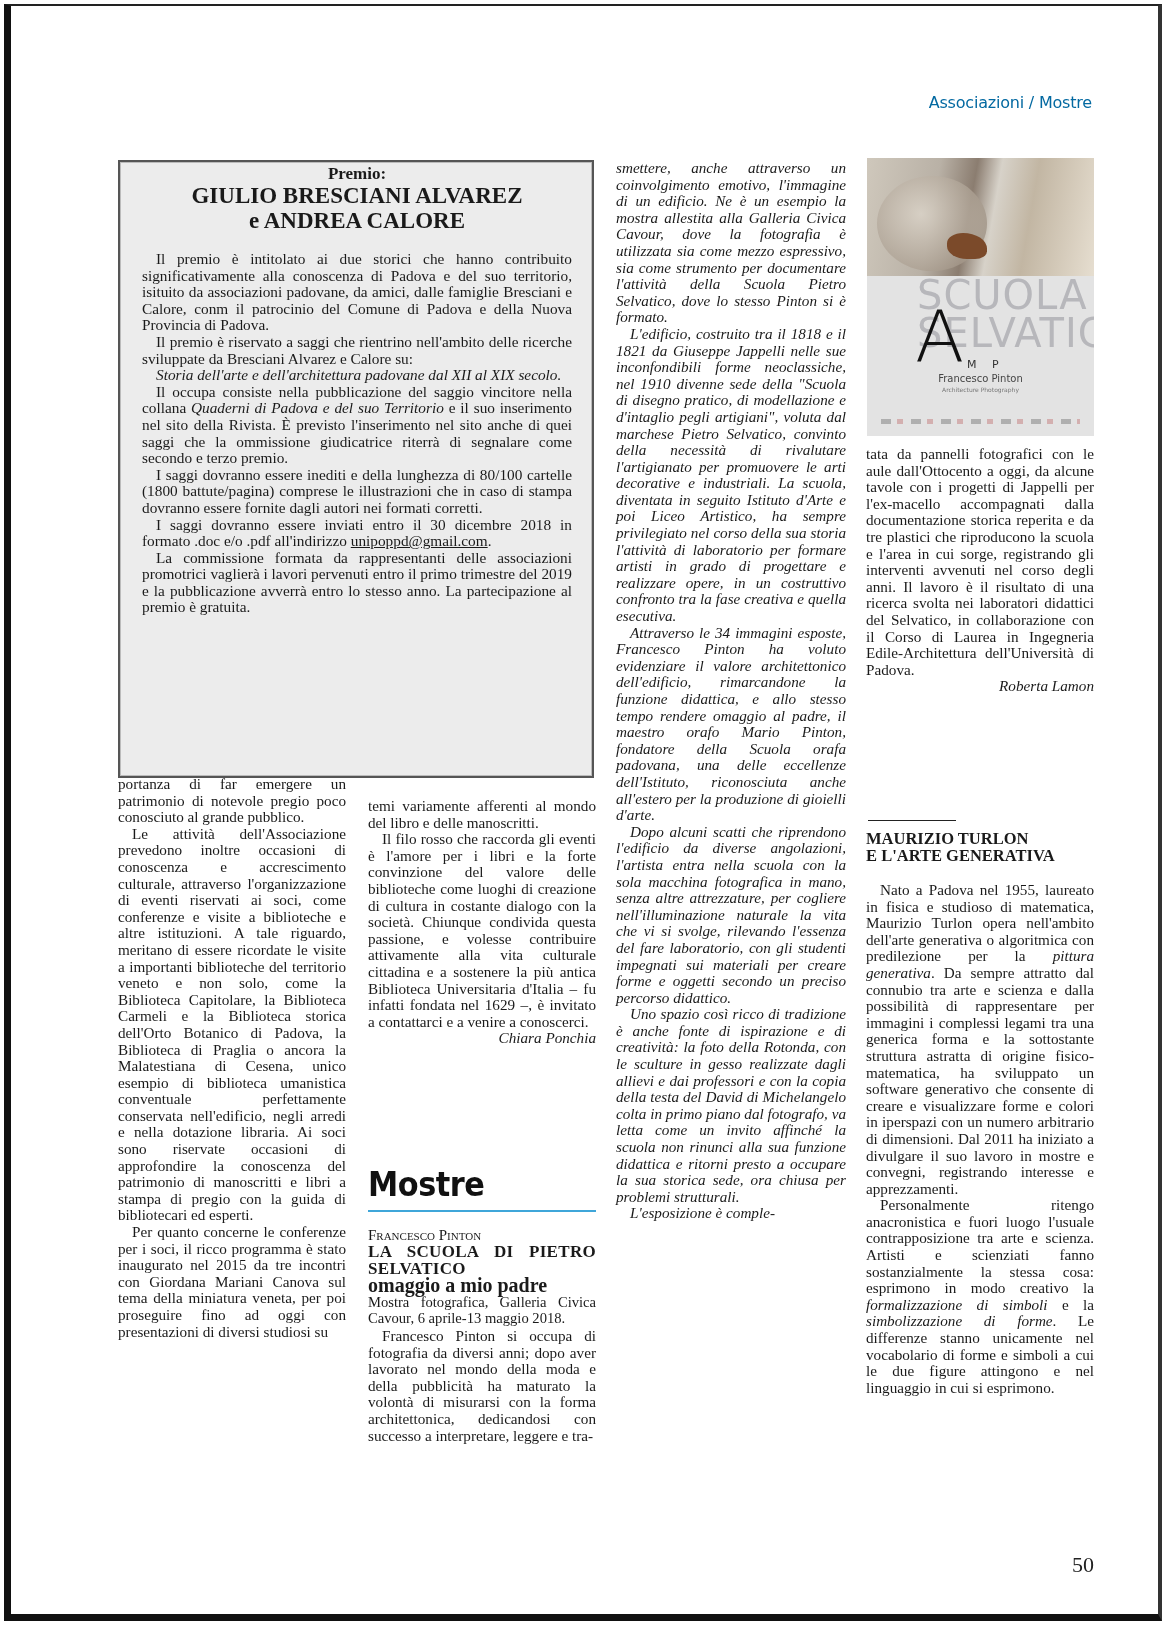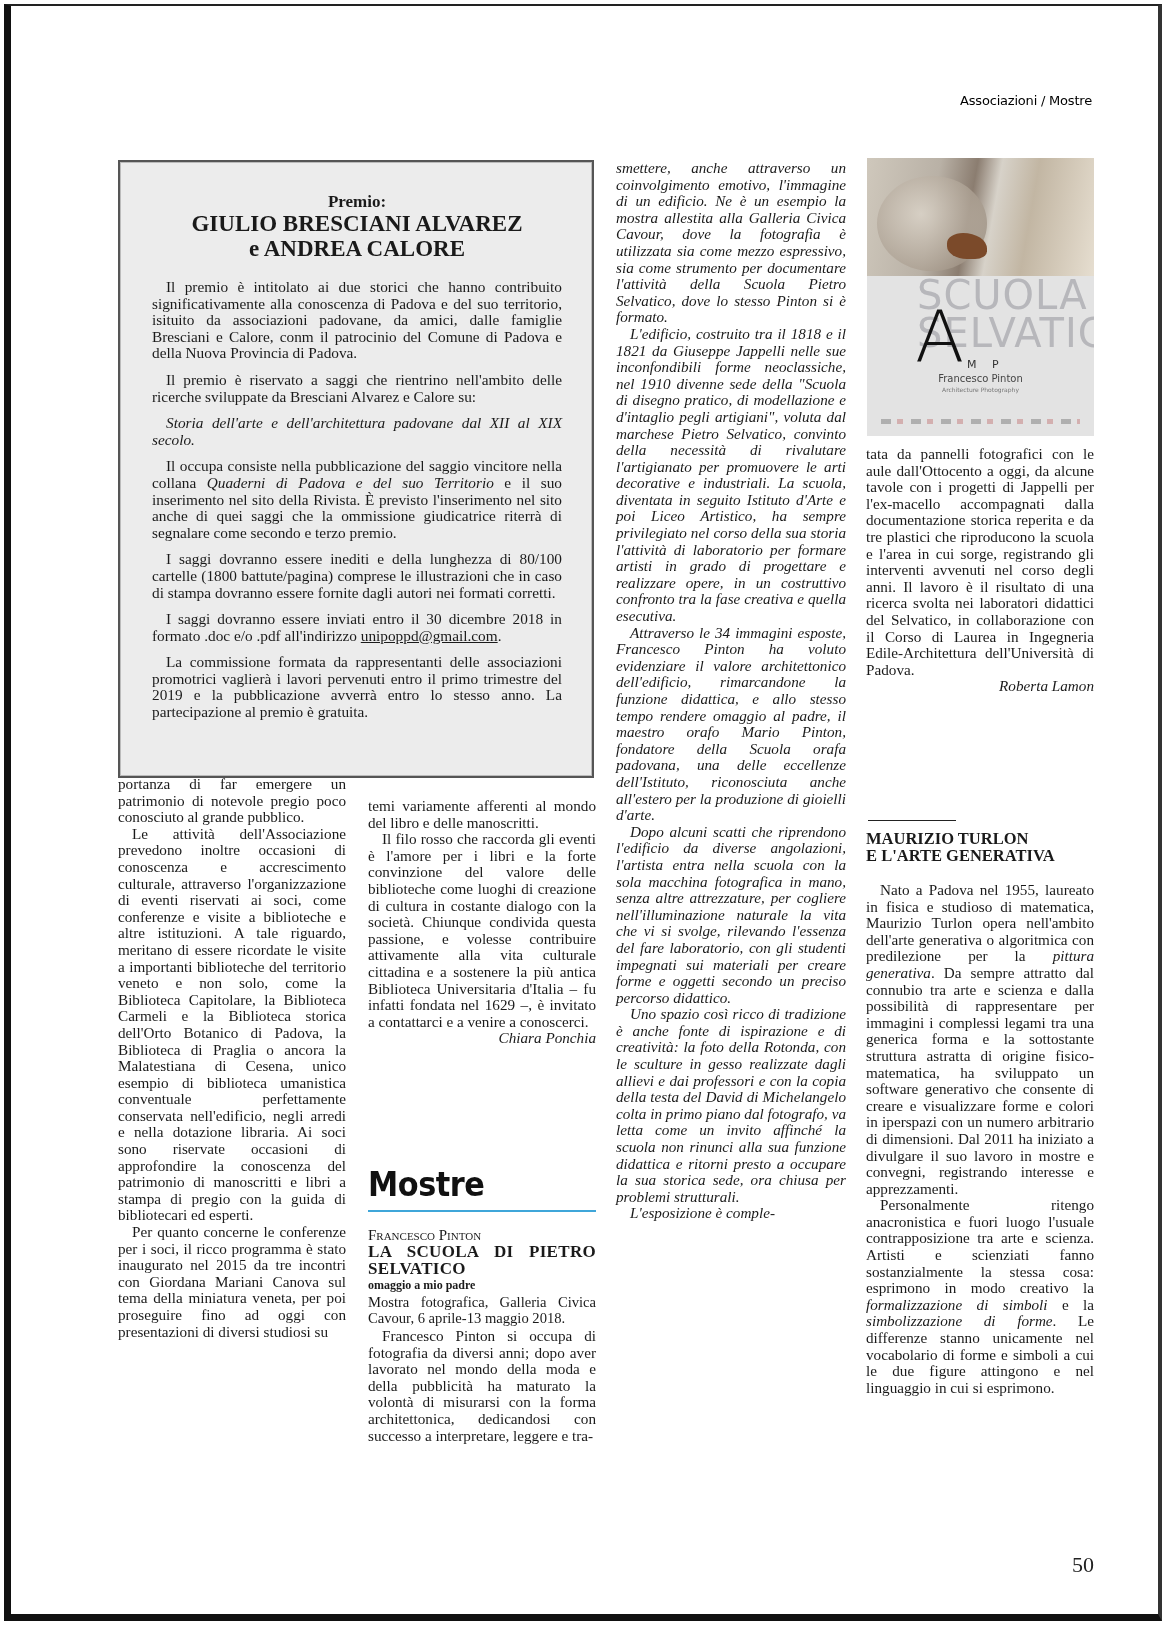--- a/index.html
+++ b/index.html
@@ -1,43 +1,43 @@
 <!DOCTYPE html>
 <html><head>
 <meta charset="utf-8">
 <style>
   html, body { margin:0; padding:0; background:#fff; }
   body { width:1170px; height:1630px; position:relative; overflow:hidden; font-family:"Liberation Serif", serif; color:#1a1a1a; }
   .frame { position:absolute; left:4px; top:4px; width:1158px; height:1617px; border-top:2px solid #222; border-left:7px solid #111; border-right:4px solid #333; border-bottom:7px solid #111; box-sizing:border-box; background:#fff; }
-  .running-head { position:absolute; top:93px; right:78px; font-family:"DejaVu Sans", sans-serif; font-size:13px; color:#000000; letter-spacing:-0.2px; }
+  .running-head { position:absolute; top:93px; right:78px; font-family:"DejaVu Sans", sans-serif; font-size:16px; color:#0369a1; letter-spacing:-0.2px; }
   .col { position:absolute; font-size:15.2px; line-height:16.6px; text-align:justify; }
   .col p { margin:0; text-indent:14px; }
   .col p.noind { text-indent:0; }
   .col p.sig { text-align:right; font-style:italic; text-indent:0; }
-  .box { position:absolute; left:118px; top:160px; width:476px; height:618px; border:2px solid #555; box-shadow:inset 0 0 0 1px #bbb; background:#ececec; box-sizing:border-box; padding:30px 20px 0 22px; }
+  .box { position:absolute; left:118px; top:160px; width:476px; height:618px; border:2px solid #555; box-shadow:inset 0 0 0 1px #bbb; background:#ececec; box-sizing:border-box; padding:2px 20px 0 22px; }
   .box .kicker { text-align:center; font-weight:bold; font-size:17px; line-height:19px; }
   .box .title { text-align:center; font-weight:bold; font-size:23px; line-height:25px; margin-bottom:18px; }
   .box .body { font-size:15.3px; line-height:16.6px; text-align:justify; }
-  .box .body p { margin:10px; text-indent:14px; }
+  .box .body p { margin:0; text-indent:14px; }
   .box .body u { text-decoration:underline; }
   .photo { position:absolute; left:867px; top:158px; width:227px; height:278px; overflow:hidden; background:#e3e3e3; }
   .photo .top { position:absolute; left:0; top:0; width:100%; height:118px; background:linear-gradient(100deg,#cfc8bc 0%,#b9b1a6 30%,#8b7d70 45%,#d7d2c9 55%,#c2b6a3 70%,#e6ded0 100%); }
   .photo .face { position:absolute; left:10px; top:18px; width:110px; height:95px; border-radius:50%; background:radial-gradient(circle at 40% 40%,#ddd6cb,#a89c8e 70%,#8a7e72); opacity:0.8; }
   .photo .mouth { position:absolute; left:80px; top:75px; width:40px; height:26px; background:#7b4a2a; border-radius:40% 60% 30% 50%; }
   .photo .big { position:absolute; left:50px; top:118px; font-family:"DejaVu Sans", sans-serif; font-size:40px; line-height:38px; color:#b7b7bb; letter-spacing:1px; }
   .photo .A { position:absolute; left:48px; top:136px; font-family:"DejaVu Sans", sans-serif; font-size:72px; color:#111; font-weight:300; }
   .photo .ap { position:absolute; left:100px; top:200px; font-family:"DejaVu Sans", sans-serif; font-size:11px; color:#333; letter-spacing:6px; }
   .photo .author { position:absolute; left:0; width:100%; top:215px; text-align:center; font-family:"DejaVu Sans", sans-serif; font-size:10px; color:#444; }
   .photo .sub { position:absolute; left:0; width:100%; top:228px; text-align:center; font-family:"DejaVu Sans", sans-serif; font-size:6px; color:#777; }
   .photo .logos { position:absolute; left:14px; right:14px; top:261px; height:5px; background:repeating-linear-gradient(90deg,#999 0 10px,transparent 10px 16px,#c99 16px 22px,transparent 22px 30px); opacity:0.7; }
   .section-title { position:absolute; left:368px; top:1165px; font-family:"DejaVu Sans", sans-serif; font-size:33px; font-weight:bold; color:#111; letter-spacing:-0.5px; transform:scaleX(0.92); transform-origin:left; }
   .section-rule { position:absolute; left:368px; top:1210px; width:228px; height:2px; background:#3fa6d9; }
   .art-author { font-variant:small-caps; font-size:15px; line-height:15px; }
   .art-title { font-weight:bold; font-size:17px; line-height:17px; letter-spacing:0.3px; }
-  .art-sub { font-weight:bold; font-size:12px; line-height:17px; }
+  .art-sub { font-weight:bold; font-size:20px; line-height:17px; }
   .art-info { font-size:14.6px; line-height:16px; text-align:justify; margin-bottom:2px; }
   .turlon-rule { position:absolute; left:868px; top:820px; width:88px; height:1px; background:#222; }
   .turlon-title { font-weight:bold; font-size:16.5px; line-height:17px; margin-bottom:18px; }
   .page-num { position:absolute; right:76px; top:1552px; font-size:22px; color:#222; }
 </style>
 </head>
 <body>
 
 <div class="frame"></div>
 

